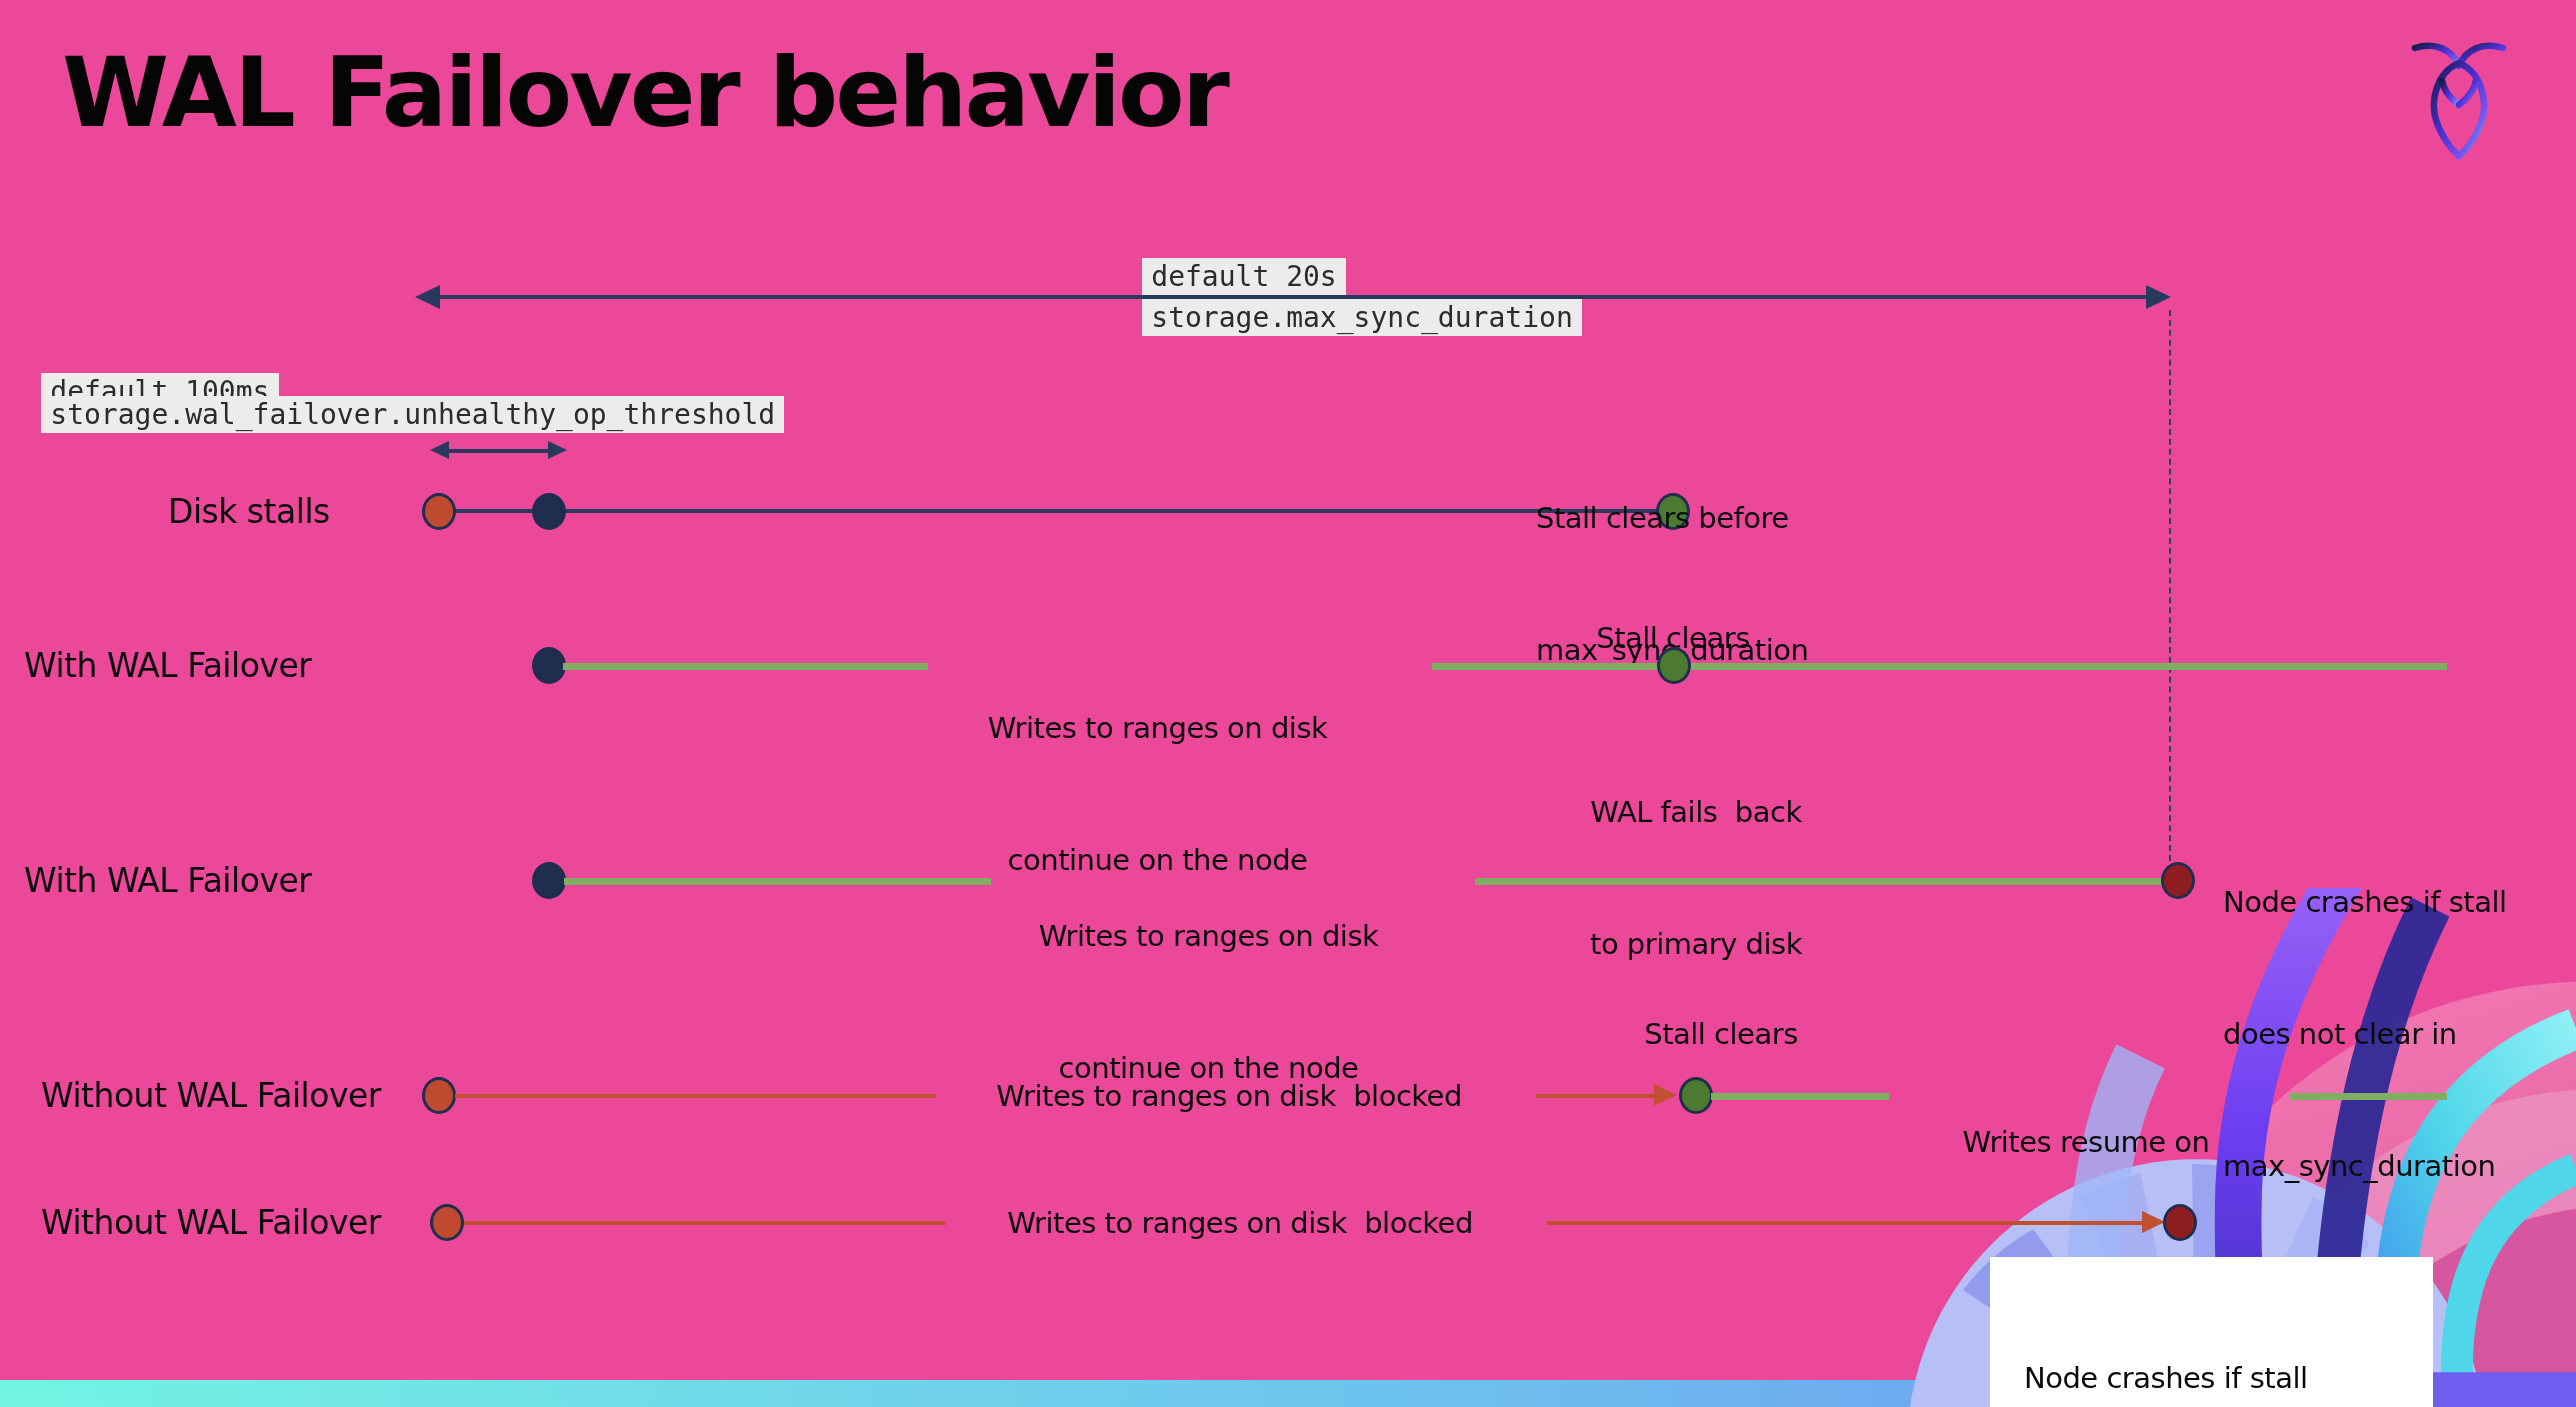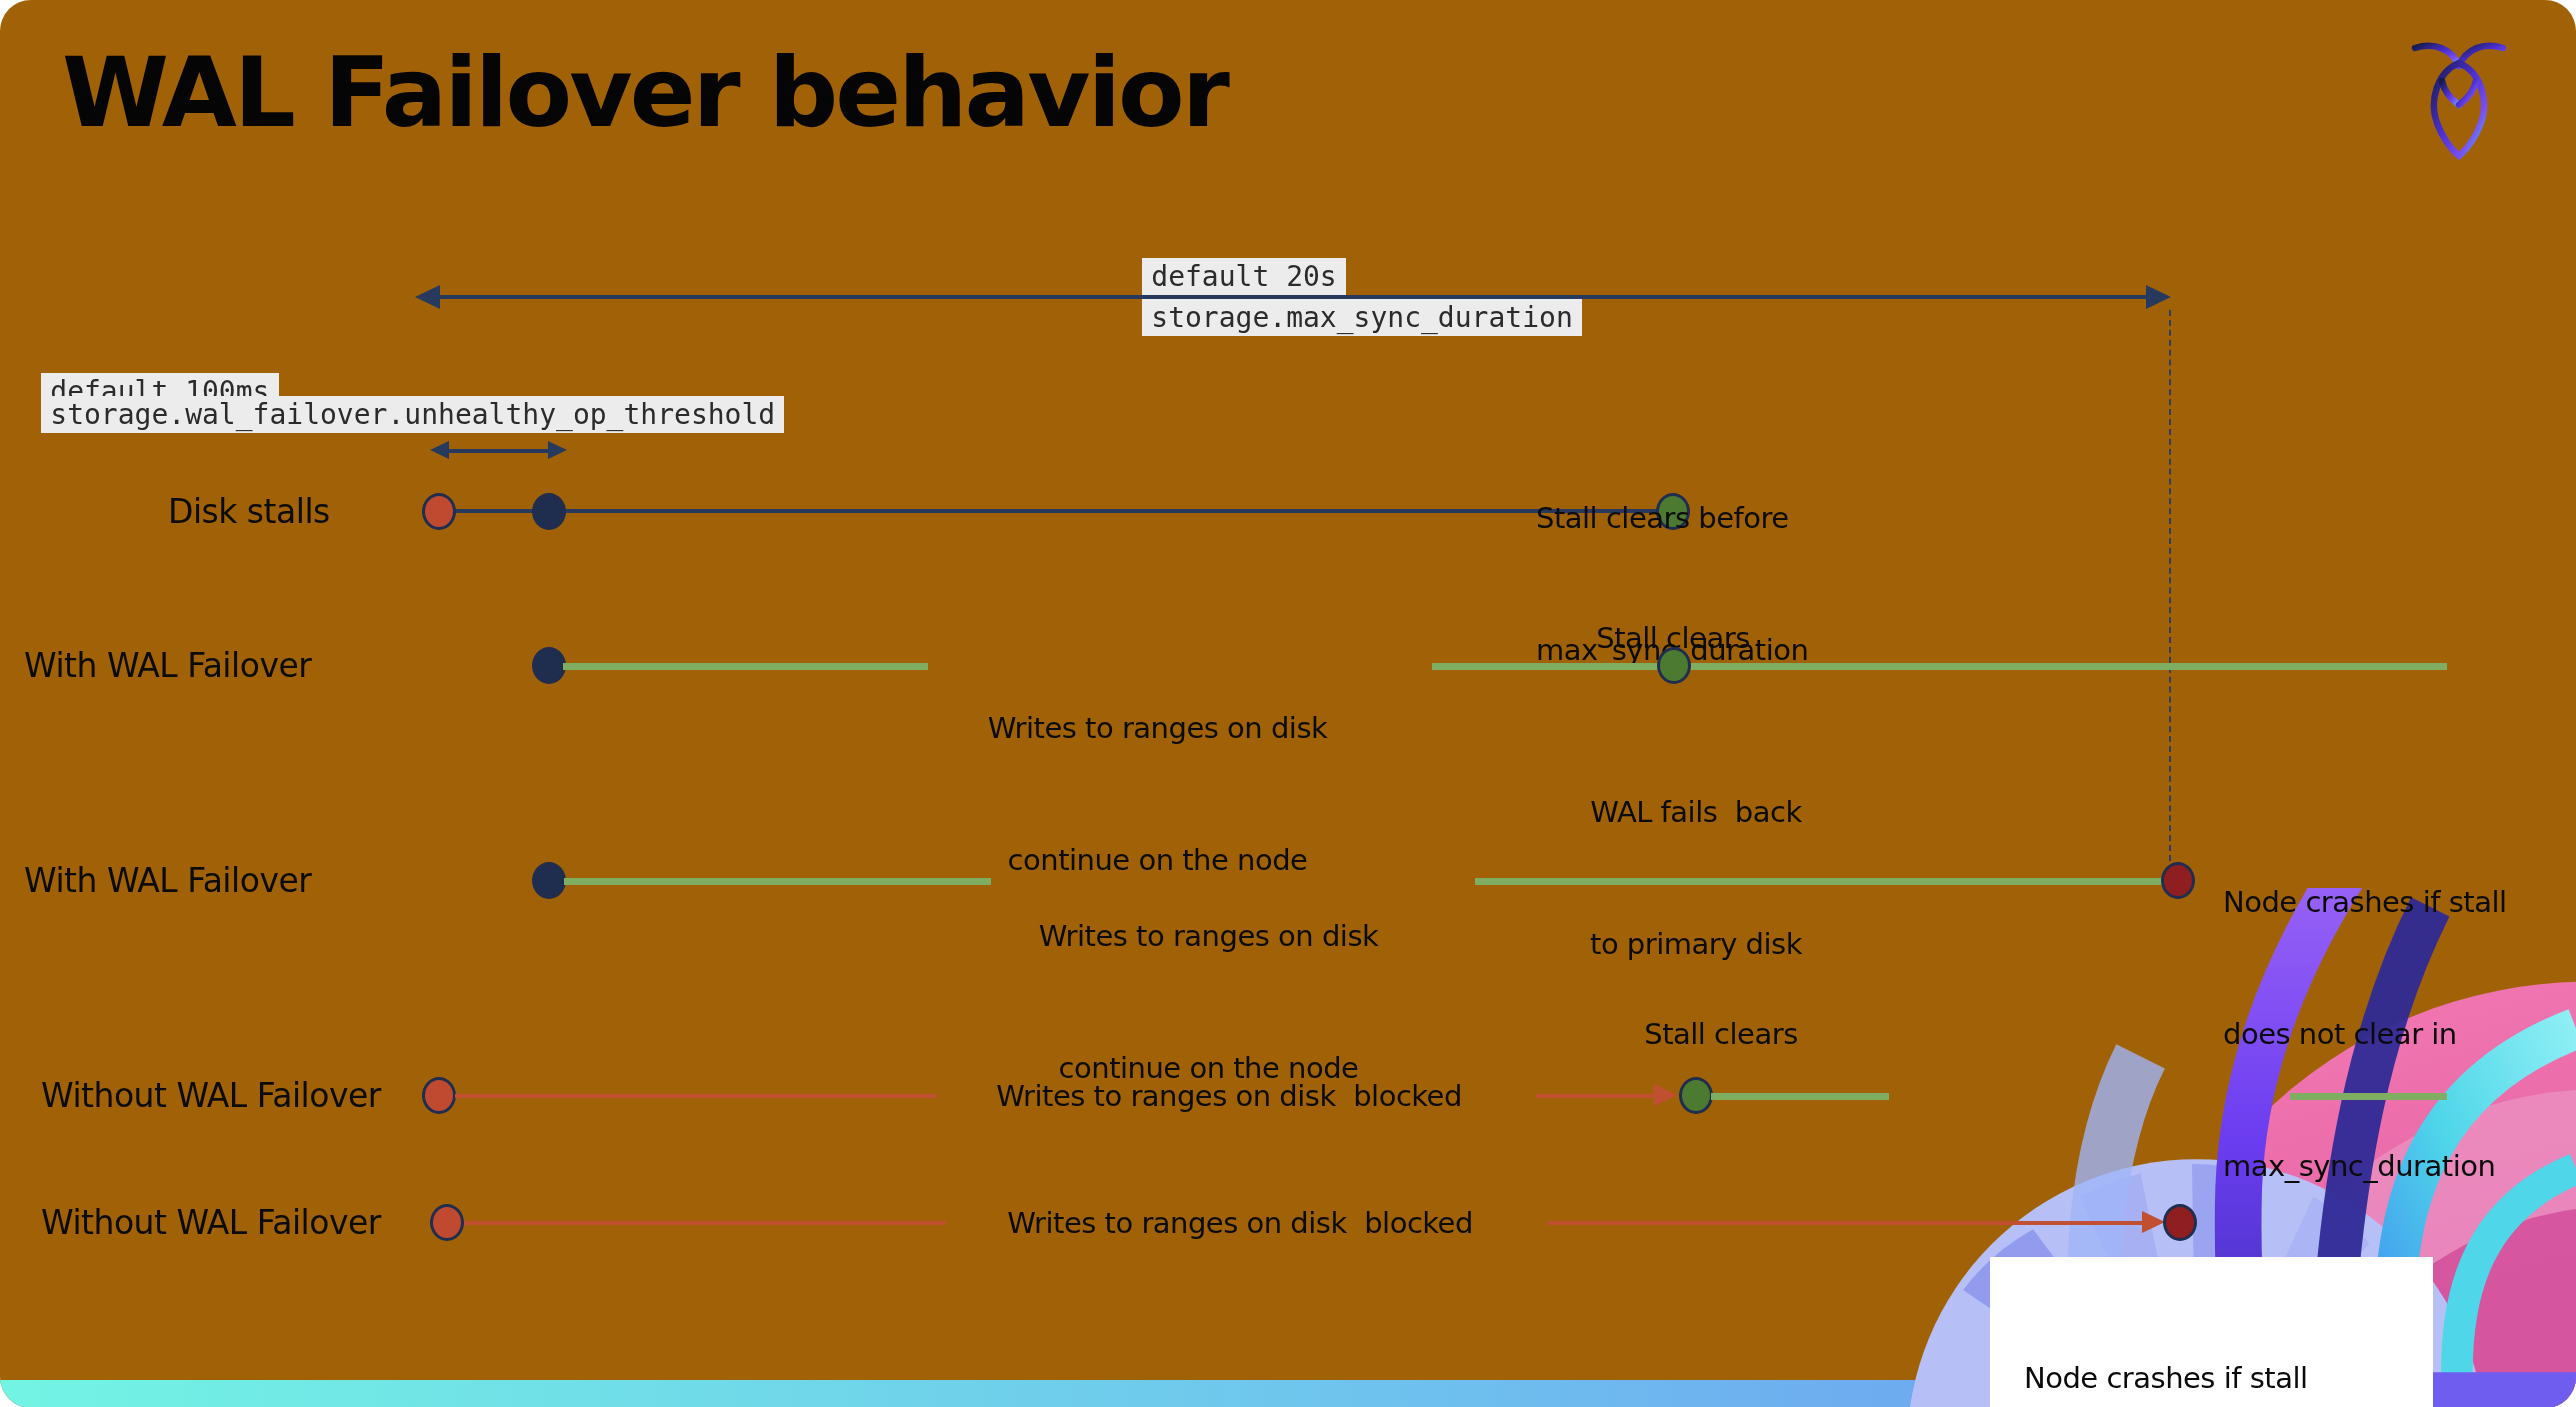--- a/index.html
+++ b/index.html
@@ -1,22 +1,22 @@
 <!DOCTYPE html>
 <html style="--navy: #1f2d4f; --navy-line: #273a5e; --green: #7fae63; --green-dot: #4d7a31; --red: #c14f31; --red-dot: #bf4a30; --dark-red: #8e1e20; --code-bg: #ececec; --bar-left: #72f4e3; --bar-right: #6d8df2;font-size:15px"><head>
 <meta charset="utf-8">
 <style>
   :root{
     --navy:#1f2d4f; --navy-line:#273a5e; --green:#7fae63; --green-dot:#4d7a31;
     --red:#c14f31; --red-dot:#bf4a30; --dark-red:#8e1e20; --code-bg:#ececec;
     --text:#0b0b0b; --bar-left:#72f4e3; --bar-right:#6d8df2;
   }
   html,body{margin:0;padding:0;background:#fff;}
-  #stage{position:relative;width:2576px;height:1408px;background:#a16207;overflow:hidden;
-         font-family:"DejaVu Sans","Liberation Sans",sans-serif;color:var(--text);border-radius:31px;}
+  #stage{position:relative;width:2576px;height:1408px;background:#ec4899;overflow:hidden;
+         font-family:"DejaVu Sans","Liberation Sans",sans-serif;color:var(--text);}
   #stage > *{position:absolute;}
   .z1{z-index:1}.z2{z-index:2}
 
   .title{left:62px;top:37px;font-size:97px;line-height:112px;font-weight:800;
          letter-spacing:-2.8px;color:#050505;z-index:2;}
 
   .code{font-family:"DejaVu Sans Mono","Liberation Mono",monospace;font-size:28px;
         line-height:30px;color:#2b2b2b;background:var(--code-bg);padding:3.7px 9.3px;
         white-space:pre;z-index:2;}
 
@@ -170,20 +170,24 @@
 
   <div class="rlabel" style="left:41px;top:1074px;width:355px;">Without WAL Failover</div>
   <div class="dot red" style="left:422px;top:1077px;"></div>
   <div class="seg red" style="left:455px;top:1094px;width:481px;"></div>
   <div class="anno center" style="left:944px;top:1074px;width:570px;">Writes to ranges on disk  blocked</div>
   <div class="seg red" style="left:1536px;top:1094px;width:119px;"></div>
   <div class="tri rr" style="left:1654px;top:1084px;"></div>
   <div class="dot green" style="left:1679px;top:1077px;"></div>
   <div class="anno center" style="left:1581px;top:1012px;width:280px;">Stall clears</div>
   <div class="seg green" style="left:1711px;top:1093px;width:178px;"></div>
+  <div class="anno center" style="left:1899px;top:1032px;width:374px;">
+    <div>Writes resume on</div>
+    <div>the node</div>
+  </div>
   <div class="seg green" style="left:2290px;top:1093px;width:157px;"></div>
 
   <div class="rlabel" style="left:41px;top:1201px;width:355px;">Without WAL Failover</div>
   <div class="dot red" style="left:430px;top:1204px;"></div>
   <div class="seg red" style="left:464px;top:1221px;width:482px;"></div>
   <div class="anno center" style="left:955px;top:1201px;width:570px;">Writes to ranges on disk  blocked</div>
   <div class="seg red" style="left:1547px;top:1221px;width:595px;"></div>
   <div class="tri rr" style="left:2142px;top:1211px;"></div>
   <div class="dot darkred" style="left:2163px;top:1204px;"></div>
 

